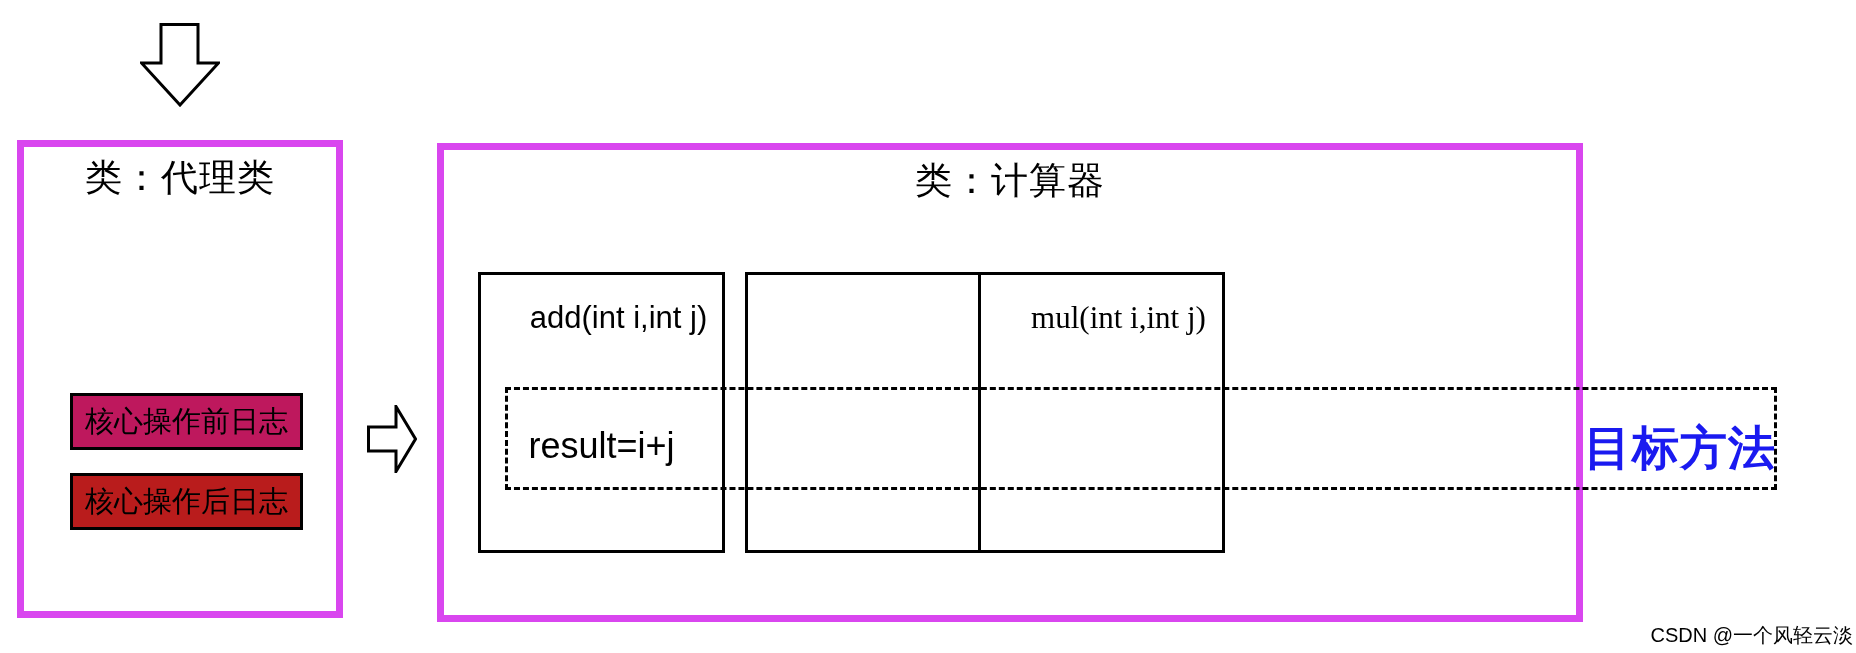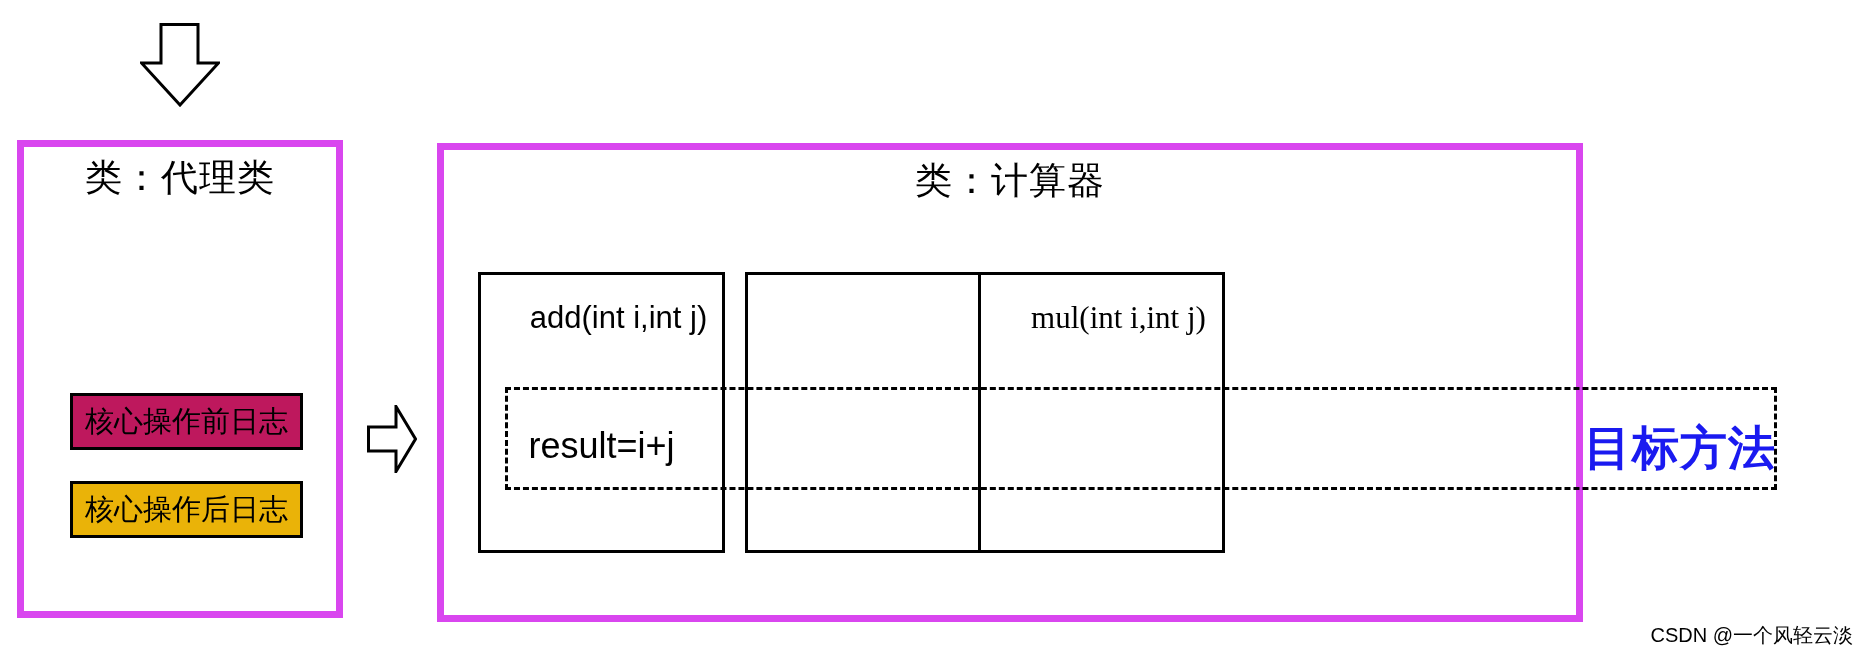--- a/index.html
+++ b/index.html
@@ -45,21 +45,21 @@
     height: 57px;
     border: 3px solid #000000;
     box-sizing: border-box;
     display: flex;
     align-items: center;
     justify-content: center;
     font-size: 29px;
     white-space: nowrap;
   }
   .log-label.before { top: 203px; background: #be185d; margin-top: 43px; }
-  .log-label.after  { top: 334px; background: #eab308; }
+  .log-label.after  { top: 326px; background: #b91c1c; }
 
   
   .method-box {
     position: absolute;
     top: 272px;
     width: 247px;
     height: 281px;
     border: 3px solid #000000;
     background: #ffffff;
     box-sizing: border-box;

